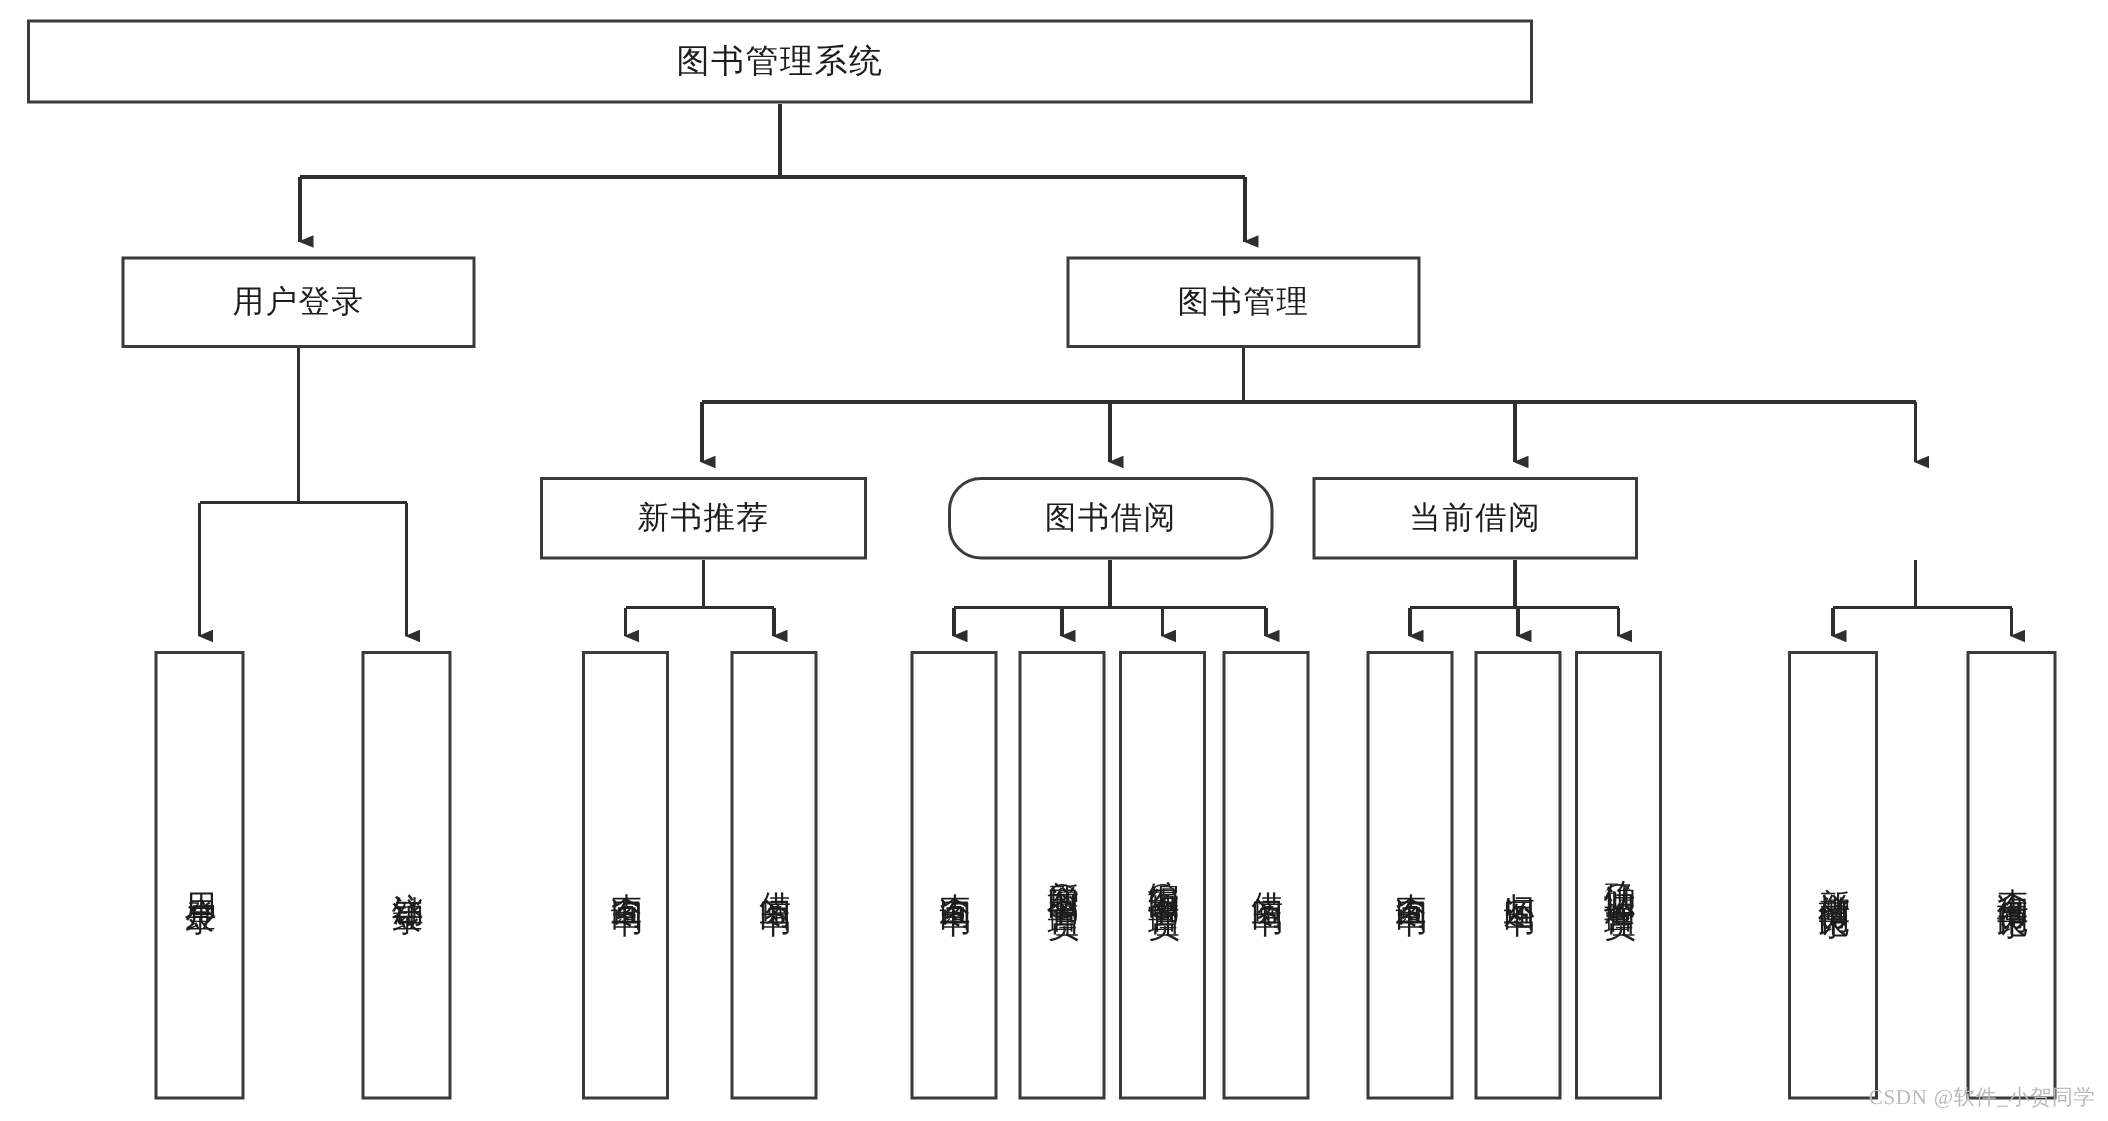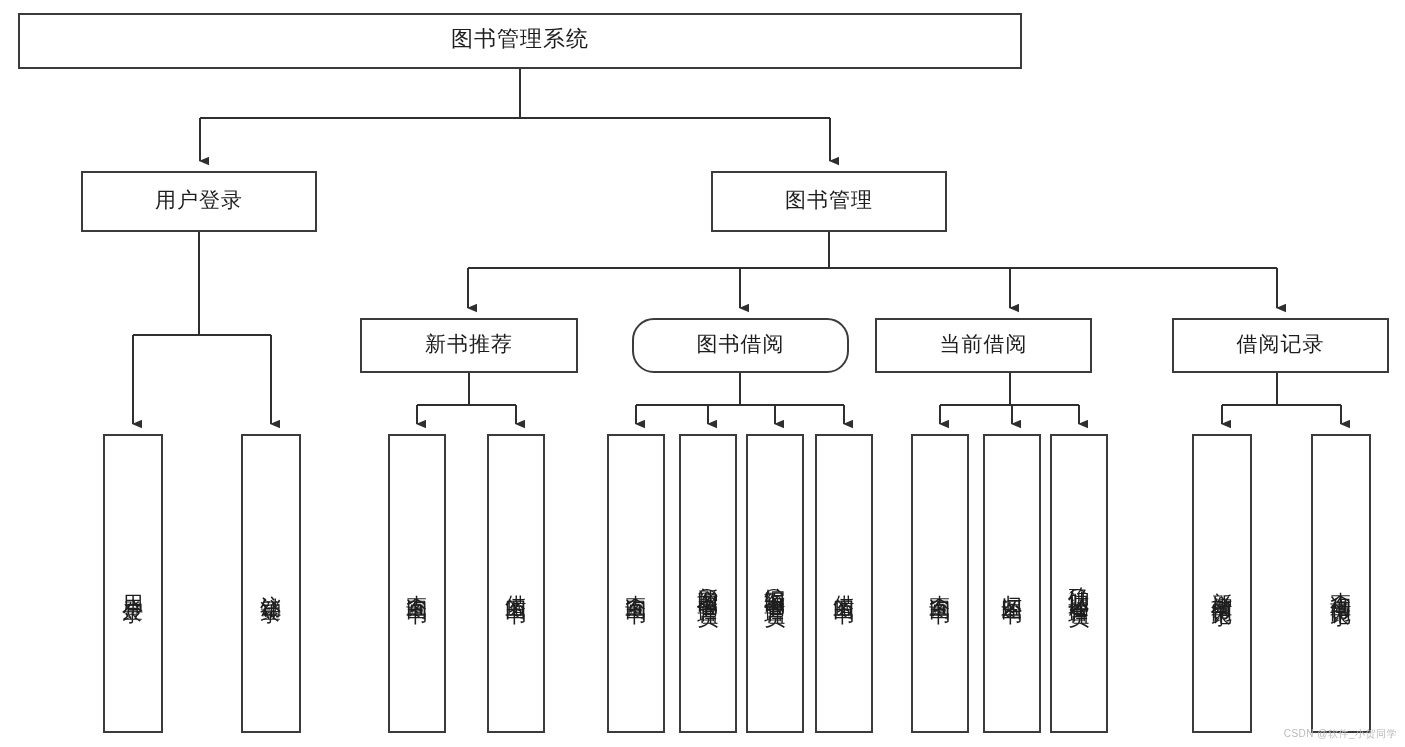--- a/index.html
+++ b/index.html
@@ -8,32 +8,32 @@
     width:1405px;height:747px;overflow:hidden;position:relative;
   }
   #diagram-root{position:relative;width:1405px;height:747px;background:#fff;}
   svg#connectors{position:absolute;left:0;top:0;width:1405px;height:747px;}
   .node{
     position:absolute;box-sizing:border-box;
     background:#ffffff;border:2px solid #3b3b3b;
     display:flex;align-items:center;justify-content:center;
     color:#1d1d1d;
   }
-  .node-h{font-size:21px;letter-spacing:1px;line-height:1.1;white-space:nowrap;font-family:Liberation Mono, monospace;}
+  .node-h{font-size:21px;letter-spacing:1px;line-height:1.1;white-space:nowrap;}
   .node-root{font-size:22px;}
   .node-v{padding:6px 0;}
   .node-v .vtext{
     writing-mode:vertical-rl;text-orientation:upright;
     font-size:21px;line-height:1.22;letter-spacing:3px;
     white-space:nowrap;text-align:center;
   }
   .watermark{
     position:absolute;right:8px;bottom:6px;
-    font-size:10px;color:#b9b9b9;letter-spacing:.5px;
-    white-space:nowrap;pointer-events:none;
+    font-size:14px;color:#b9b9b9;letter-spacing:.5px;
+    white-space:nowrap;pointer-events:none;font-family:Liberation Serif, serif;
   }
 </style>
 </head>
 <body>
 
 <div id="diagram-root">
 
   <svg id="connectors" viewBox="0 0 1405 747" xmlns="http://www.w3.org/2000/svg">
     <defs>
       <marker id="arrowhead" markerWidth="9" markerHeight="10" refX="4.2" refY="9" orient="auto" markerUnits="userSpaceOnUse">
@@ -97,23 +97,20 @@
 
   <div class="node node-h" style="left: 360px; top: 318px; width: 218px; height: 55px; border-color: rgb(59, 59, 59); background: rgb(255, 255, 255); color: rgb(29, 29, 29);">
     <span>新书推荐</span>
   </div>
   <div class="node node-h" style="left: 632px; top: 318px; width: 217px; height: 55px; border-color: rgb(59, 59, 59); background: rgb(255, 255, 255); color: rgb(29, 29, 29); border-radius: 22px;">
     <span>图书借阅</span>
   </div>
   <div class="node node-h" style="left: 875px; top: 318px; width: 217px; height: 55px; border-color: rgb(59, 59, 59); background: rgb(255, 255, 255); color: rgb(29, 29, 29);">
     <span>当前借阅</span>
   </div>
-  <div class="node node-h" style="left: 1172px; top: 318px; width: 217px; height: 55px; border-color: rgb(59, 59, 59); background: rgb(255, 255, 255); color: rgb(29, 29, 29);">
-    <span>借阅记录</span>
-  </div>
 
   <div class="node node-v" style="left: 103px; top: 434px; width: 60px; height: 299px; border-color: rgb(59, 59, 59); background: rgb(255, 255, 255); color: rgb(29, 29, 29);">
     <span class="vtext">用户登录</span>
   </div>
   <div class="node node-v" style="left: 241px; top: 434px; width: 60px; height: 299px; border-color: rgb(59, 59, 59); background: rgb(255, 255, 255); color: rgb(29, 29, 29);">
     <span class="vtext">注销登录</span>
   </div>
   <div class="node node-v" style="left: 388px; top: 434px; width: 58px; height: 299px; border-color: rgb(59, 59, 59); background: rgb(255, 255, 255); color: rgb(29, 29, 29);">
     <span class="vtext">查询图书</span>
   </div>

